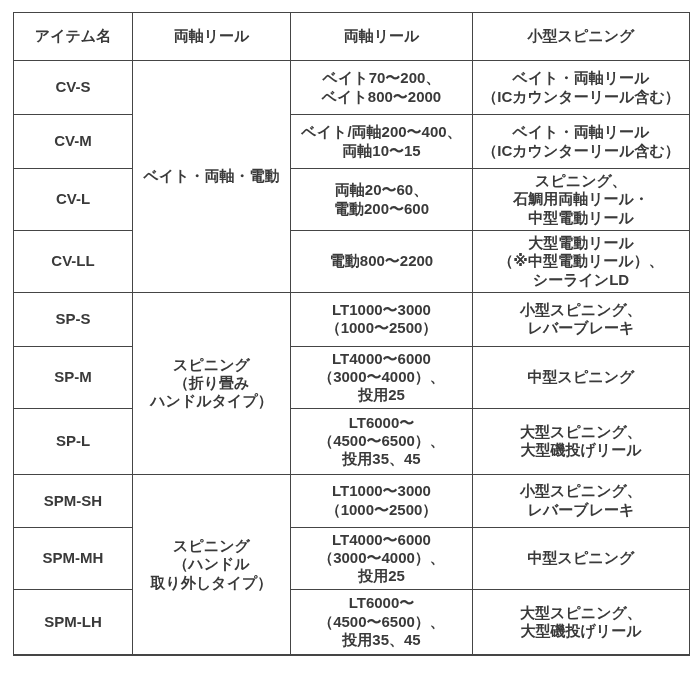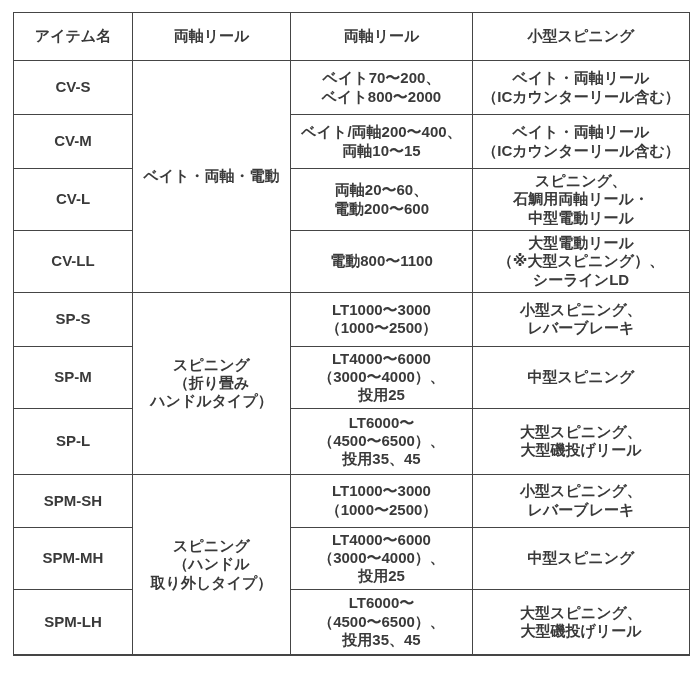--- a/index.html
+++ b/index.html
@@ -92,23 +92,23 @@
       <tr class="rh62">
         <td>CV-L</td>
         <td>両軸20〜60、
 電動200〜600</td>
         <td>スピニング、
 石鯛用両軸リール・
 中型電動リール</td>
       </tr>
       <tr class="rh56">
         <td>CV-LL</td>
-        <td>電動800〜1100</td>
+        <td>電動800〜2200</td>
         <td>大型電動リール
-（※大型スピニング）、
+（※中型電動リール）、
 シーラインLD</td>
       </tr>
       <tr class="rh54">
         <td>SP-S</td>
         <td rowspan="3">スピニング
 （折り畳み
 ハンドルタイプ）</td>
         <td>LT1000〜3000
 （1000〜2500）</td>
         <td>小型スピニング、

